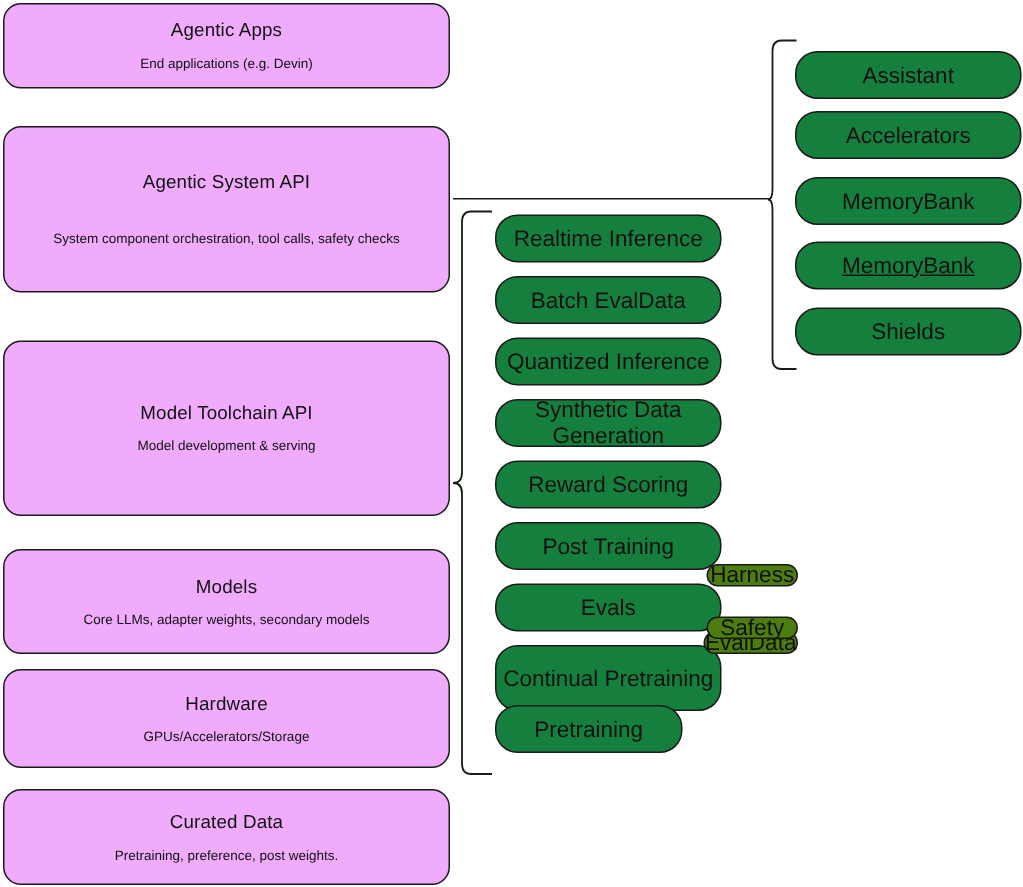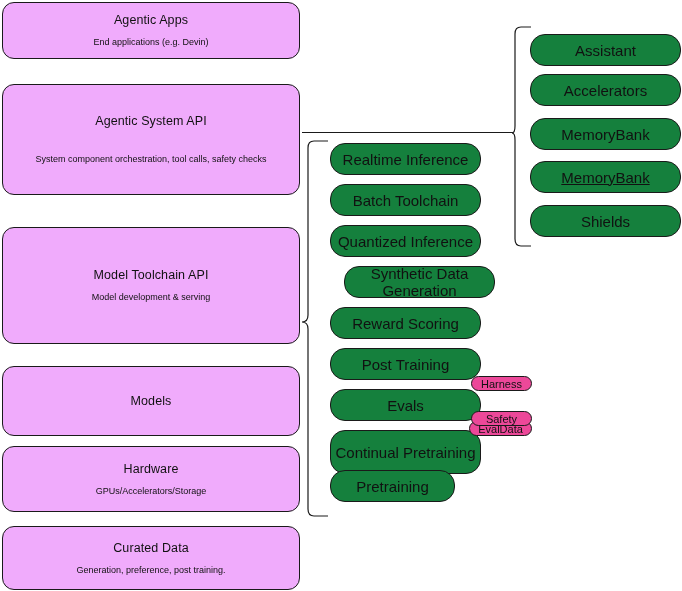--- a/index.html
+++ b/index.html
@@ -52,25 +52,25 @@
     font-size: 15px;
     color: #111111;
     text-align: center;
   }
   
   .pill {
     position: absolute;
     box-sizing: border-box;
     border: 1px solid #1a1a1a;
     border-radius: 999px;
-    background: #ec4899;
+    background: #4d7c0f;
     display: flex;
     align-items: center;
     justify-content: center;
-    font-size: 11px;
+    font-size: 15px;
     color: #111111;
     z-index: 5;
   }
   .connector {
     position: absolute;
     background: #1a1a1a;
     height: 1px;
   }
   svg.brace {
     position: absolute;
@@ -97,48 +97,49 @@
     <div class="subtitle">System component orchestration, tool calls, safety checks</div>
   </div>
 
   <div class="box" style="left:2px; top:227px; width:298px; height:117px;">
     <div class="title">Model Toolchain API</div>
     <div class="subtitle">Model development &amp; serving</div>
   </div>
 
   <div class="box" style="left:2px; top:366px; width:298px; height:70px;">
     <div class="title">Models</div>
+    <div class="subtitle">Core LLMs, adapter weights, secondary models</div>
   </div>
 
   <div class="box" style="left:2px; top:446px; width:298px; height:66px;">
     <div class="title">Hardware</div>
     <div class="subtitle">GPUs/Accelerators/Storage</div>
   </div>
 
   <div class="box" style="left:2px; top:526px; width:298px; height:64px;">
     <div class="title">Curated Data</div>
-    <div class="subtitle">Generation, preference, post training.</div>
+    <div class="subtitle">Pretraining, preference, post weights.</div>
   </div>
 
   <div class="connector" style="left:302px; top:132px; width:211px; height:1px;"></div>
 
   <svg class="brace" style="left:300px; top:140px; width:30px; height:378px;" viewBox="0 0 30 378">
     <path d="M 28 1 L 14 1 Q 8 1 8 8 L 8 175 Q 8 182 2 182 Q 8 182 8 189 L 8 369 Q 8 376 14 376 L 28 376"></path>
   </svg>
 
   <div class="tile" style="left:330px; top:143px; width:151px; height:32px;">
     <span>Realtime Inference</span>
   </div>
   <div class="tile" style="left:330px; top:184px; width:151px; height:32px;">
-    <span>Batch Toolchain</span>
+    <span>Batch EvalData</span>
   </div>
   <div class="tile" style="left:330px; top:225px; width:151px; height:32px;">
     <span>Quantized Inference</span>
   </div>
-  <div class="tile" style="left:344px; top:266px; width:151px; height:32px;text-align:center;">
+  <div class="tile" style="left:330px; top:266px; width:151px; height:32px;text-align:center;">
     <span>Synthetic Data Generation</span>
   </div>
   <div class="tile" style="left:330px; top:307px; width:151px; height:32px;">
     <span>Reward Scoring</span>
   </div>
   <div class="tile" style="left:330px; top:348px; width:151px; height:32px;">
     <span>Post Training</span>
   </div>
   <div class="tile" style="left:330px; top:389px; width:151px; height:32px;">
     <span>Evals</span>

